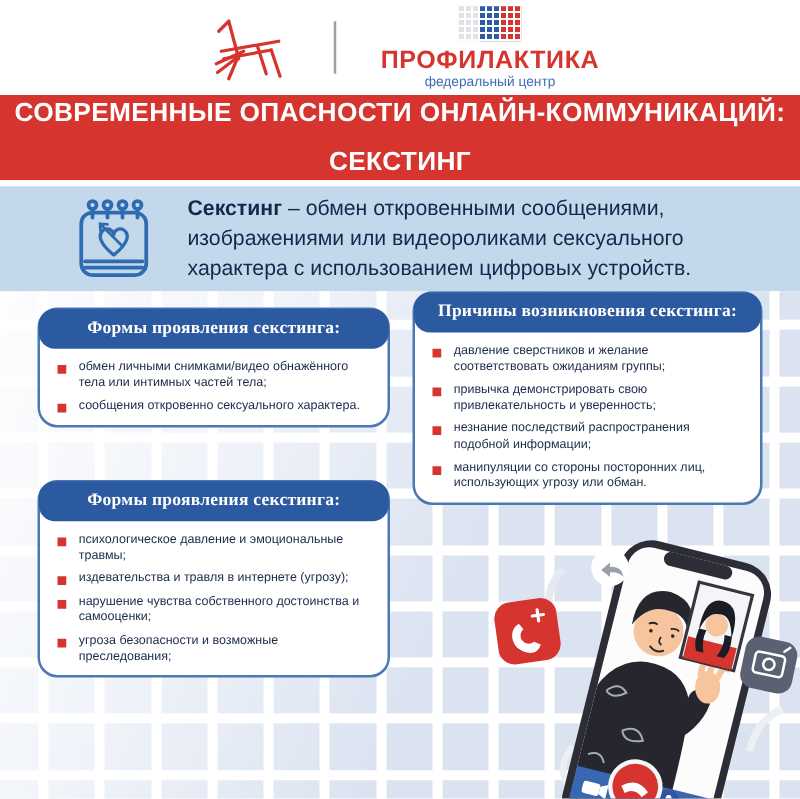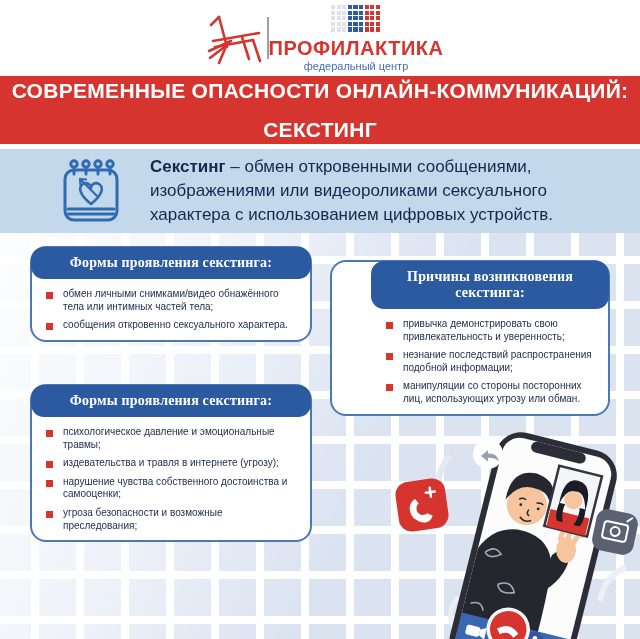--- a/index.html
+++ b/index.html
@@ -1,21 +1,21 @@
 <!DOCTYPE html>
 <html><head>
 <meta charset="utf-8">
 <style>
   html,body{margin:0;padding:0;background:#fff;}
   .poster{position:relative;width:640px;height:639px;overflow:hidden;background:#fff;
           font-family:"Liberation Sans",sans-serif;}
 
   
   .top-header{position:absolute;top:0;left:0;right:0;height:76px;background:#fff;
-              display:flex;align-items:center;justify-content:center;}
+              display:flex;align-items:center;justify-content:center;gap:36px;}
   .divider{width:2px;height:42px;background:#9aa0a8;}
   .brand{display:flex;flex-direction:column;align-items:center;line-height:1;}
   .pix{width:50px;height:28px;margin-bottom:5px;
        background:
          repeating-linear-gradient(to bottom, transparent 0 4.2px, #fff 4.2px 5.6px),
          repeating-linear-gradient(to right, transparent 0 4.2px, #fff 4.2px 5.6px),
          linear-gradient(to right,#dfe3e8 0 33.3%,#2d5ba6 33.3% 66.6%,#d6352f 66.6% 100%);}
   .brand-name{color:#d6352f;font-weight:800;font-size:20px;letter-spacing:.5px;}
   .brand-sub{color:#3f6fb5;font-size:11px;margin-top:3px;}
 
@@ -40,21 +40,21 @@
 
   .card{position:absolute;background:#fff;border:2px solid #4c79b5;border-radius:16px;box-sizing:border-box;}
   .card-header{background:#2c5aa0;border-radius:13px;margin:-1px -1px 0 -1px;padding:8px 6px;
                color:#fff;font-weight:700;font-size:14px;text-align:center;letter-spacing:.2px;font-family:Liberation Serif, serif;}
   ul.bullets{list-style:none;margin:0;padding:9px 13px 2px 14px;}
   ul.bullets li{position:relative;padding-left:17px;margin-bottom:6px;
                 font-size:10px;line-height:1.26;color:#1b2a4a;font-weight:500;}
   ul.bullets li::before{content:"";position:absolute;left:0;top:4px;width:7px;height:7px;background:#d6352f;}
 
   .card-forms1{left:30px;top:13px;width:282px;}
-  .card-causes{left:330px;top:27px;width:280px;padding-left:40px;}
+  .card-causes{left:330px;top:0;width:280px;}
   .card-forms2{left:30px;top:151px;width:282px;}
 
   .illu{position:absolute;right:0;bottom:0;width:252px;height:212px;}
 </style>
 </head>
 <body>
 
 <div class="poster">
 
   <div class="top-header">
@@ -111,20 +111,21 @@
       <div class="card-header">Формы проявления секстинга:</div>
       <ul class="bullets">
           <li>обмен личными снимками/видео обнажённого тела или интимных частей тела;</li>
           <li>сообщения откровенно сексуального характера.</li>
         </ul>
     </div>
 
     <div class="card card-causes">
       <div class="card-header">Причины возникновения секстинга:</div>
       <ul class="bullets">
+          <li>давление сверстников и желание соответствовать ожиданиям группы;</li>
           <li>привычка демонстрировать свою привлекательность и уверенность;</li>
           <li>незнание последствий распространения подобной информации;</li>
           <li>манипуляции со стороны посторонних лиц, использующих угрозу или обман.</li>
         </ul>
     </div>
 
     <div class="card card-forms2">
       <div class="card-header">Формы проявления секстинга:</div>
       <ul class="bullets">
           <li>психологическое давление и эмоциональные травмы;</li>

